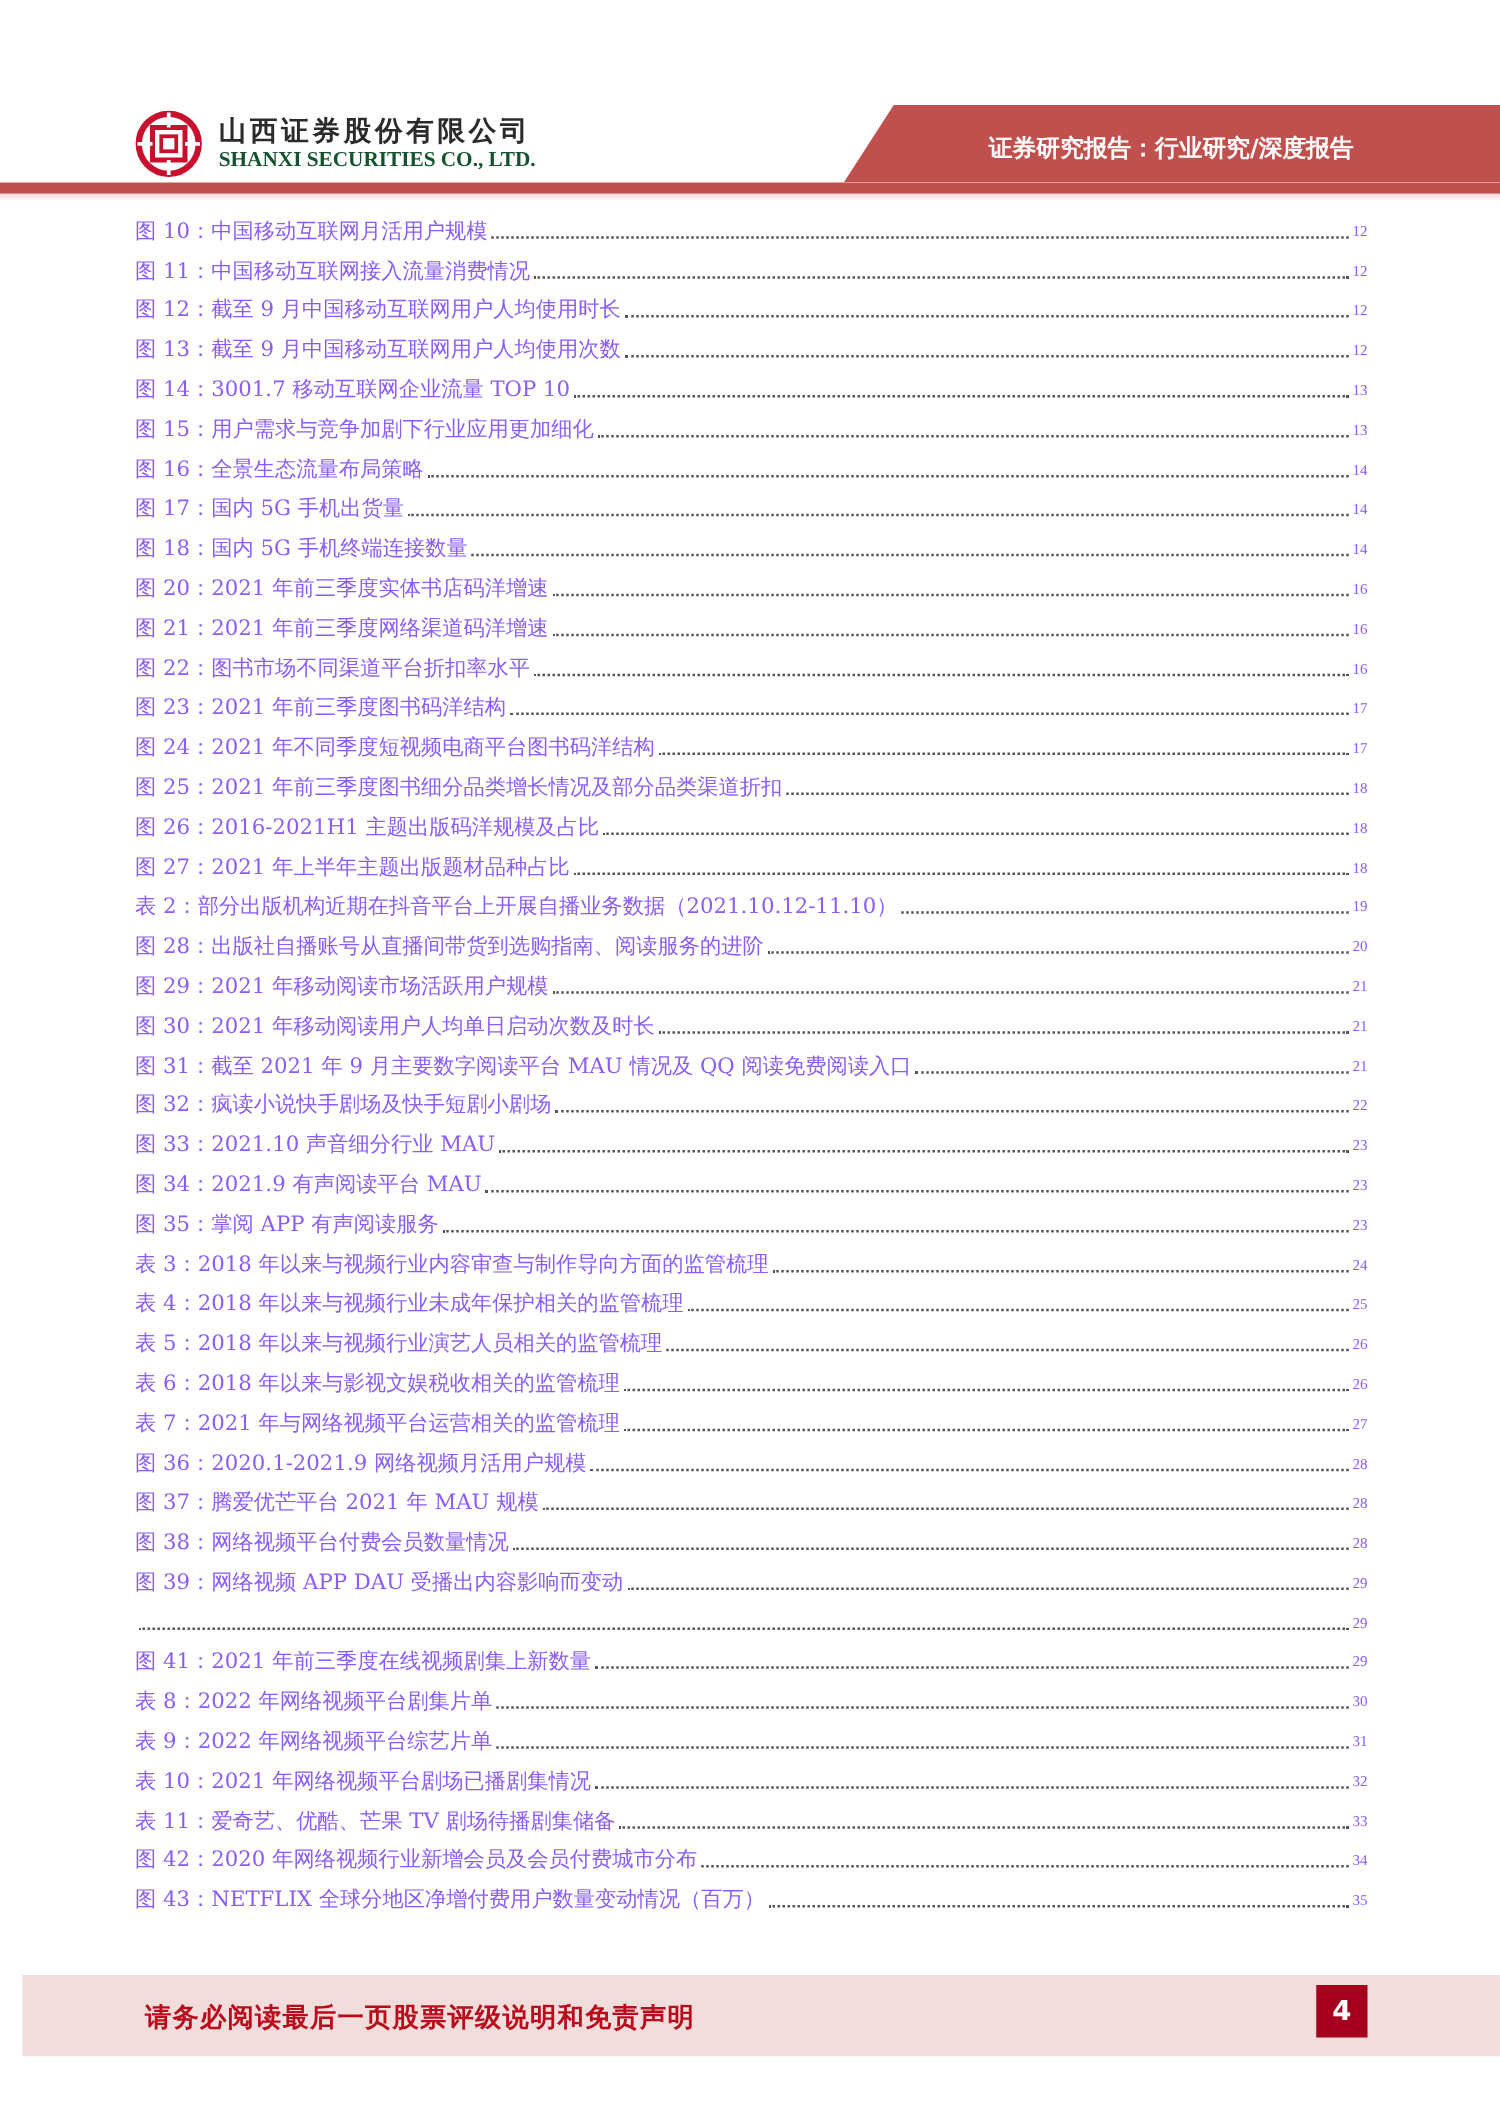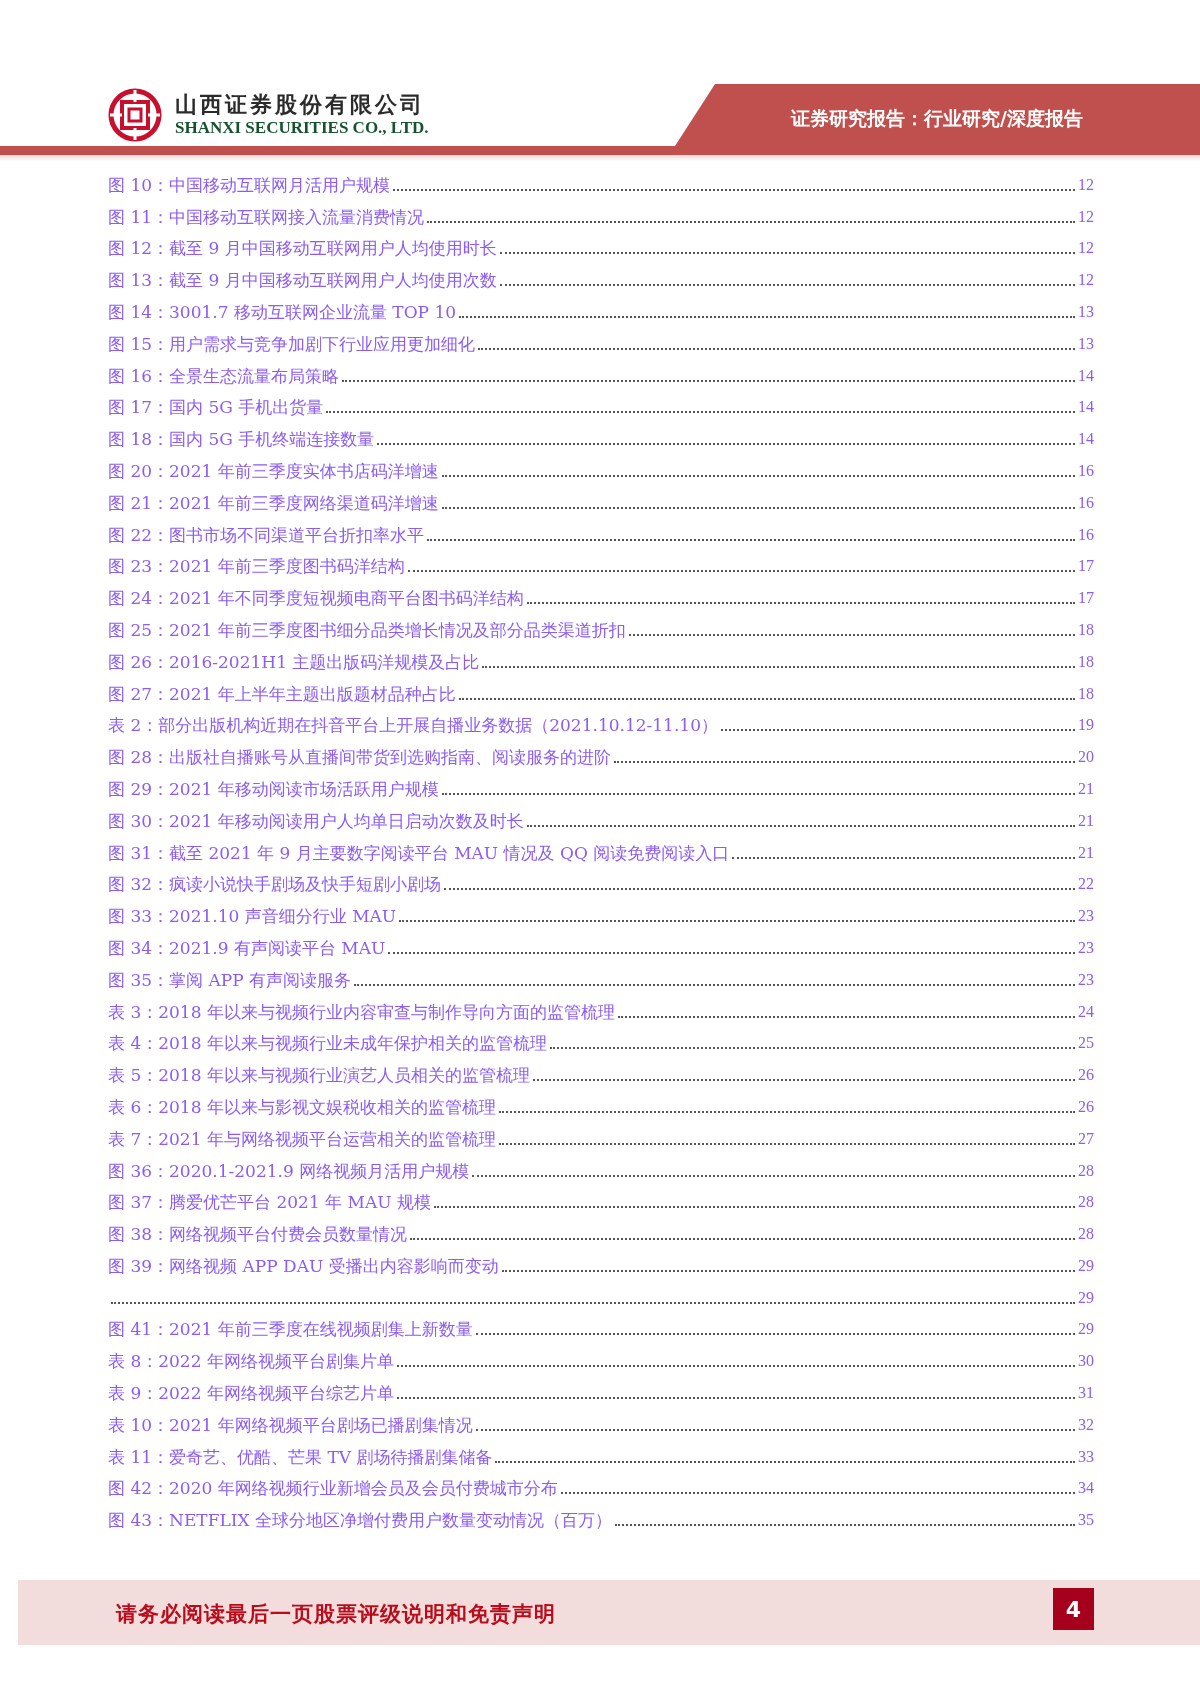--- a/index.html
+++ b/index.html
@@ -35,21 +35,21 @@
   }
   .toc { position: absolute; left: 108px; top: 164px; width: 986px; }
   .toc-row {
     height: 31.8px; display: flex; align-items: flex-end; font-size: 17px; line-height: 22px;
     white-space: nowrap; color: #8b5cf6;
   }
   .toc-label { flex: 0 0 auto; }
   .toc-leader {
     flex: 1 1 auto; border-bottom: 2px dotted #555; margin: 0 3px 5px 3px; height: 1px;
   }
-  .toc-page { flex: 0 0 auto; font-family: "Liberation Serif", serif; font-size: 16px; }
+  .toc-page { flex: 0 0 auto; font-family: "Liberation Serif", serif; font-size: 12px; }
   .footer {
     position: absolute; left: 0; top: 1580px; width: 1200px; height: 65px; background: #f2dcdc; margin-left: 18px;
   }
   .footer-text {
     position: absolute; left: 98px; top: 20px; font-family: "DejaVu Serif", serif;
     font-weight: bold; font-size: 21px; color: #b80c1c; letter-spacing: 1px;
   }
   .page-badge {
     position: absolute; left: 1035px; top: 8px; width: 41px; height: 42px; background: #a5001c;
     color: #ffffff; font-family: "DejaVu Sans", sans-serif; font-weight: bold; font-size: 22px;

